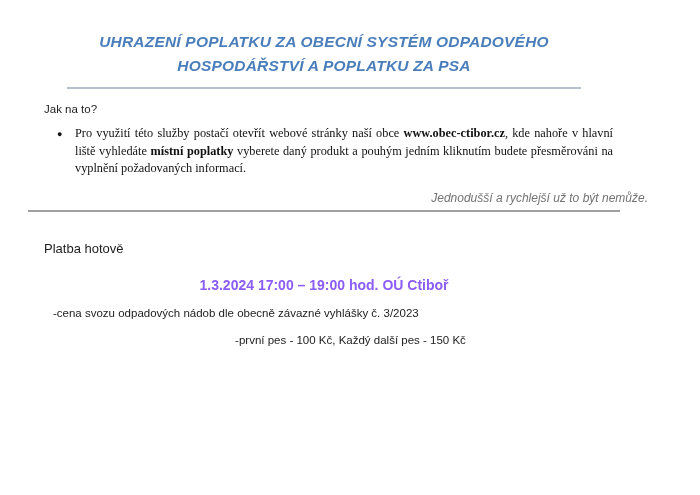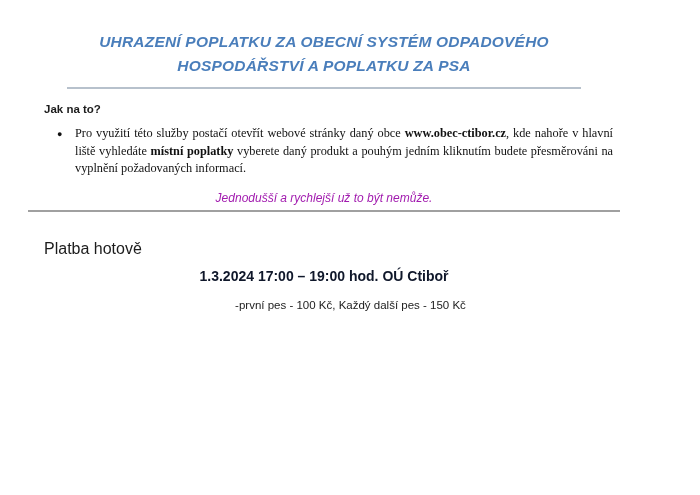--- a/index.html
+++ b/index.html
@@ -11,63 +11,64 @@
     margin:0 67px; padding-top:30px; padding-bottom:9px;
     border-bottom:2px solid #b7c1cc;
     text-align:center; color:#4a7ebb;
     font-family:"Liberation Sans", sans-serif;
     font-weight:bold; font-style:italic;
     font-size:15.5px; line-height:24px; letter-spacing:0.2px;
   }
   .variant-heading { margin:14px 0 0 44px; font-size:11.5px; line-height:13px; }
   .variant-heading .num { display:inline-block; margin-right:7px; }
   .intro   { margin:14px 0 0 44px; font-size:11.5px; line-height:13px; }
-  .how     { margin:14px 0 0 44px; font-size:11.5px; line-height:13px; font-weight:bold; }
+  .how     { margin:14px 0 0 44px; font-size:11.5px; line-height:13px; font-weight:normal; }
   .bullet-row {
     margin:9px 35px 0 57px; display:flex;
     font-family:"Liberation Serif", serif; font-size:12.3px; line-height:17.5px;
     text-align:justify; color:#111;
   }
   .bullet-glyph { flex:0 0 18px; font-size:9px; line-height:17.5px; padding-top:1px; }
   .bullet-text  { flex:1; }
   .bullet-text b { white-space:nowrap; }
   .tagline {
-    margin:13px 0 0; text-align:center;
-    color:#a21caf; font-style:italic; font-size:12px; line-height:14px;
+    margin:13px 0 0; text-align:right;
+    color:#737373; font-style:italic; font-size:12px; line-height:14px;
   }
   .divider { margin:5px 28px 0; border:none; border-top:2px solid #a0a0a0; height:0; }
-  .payment  { margin:30px 0 0 44px; font-size:16px; line-height:13px; }
+  .payment  { margin:30px 0 0 44px; font-size:13px; line-height:13px; }
   .datetime {
-    margin:13px 0 0; text-align:center;
-    font-weight:bold; font-size:14px; line-height:17px; color:#0f172a;
+    margin:22px 0 0; text-align:center;
+    font-weight:bold; font-size:14px; line-height:17px; color:#8b5cf6;
   }
   .note  { margin:13px 0 0 53px; font-size:11.5px; line-height:13px; }
   .note2 { margin:14px 0 0 53px; font-size:11.5px; line-height:13px;text-align:center; }
 </style>
 </head>
 <body>
 
 <div class="page">
 
   <h1 class="title">UHRAZENÍ POPLATKU ZA OBECNÍ SYSTÉM ODPADOVÉHO HOSPODÁŘSTVÍ A POPLATKU ZA PSA</h1>
 
 
 
   <p class="how">Jak na to?</p>
 
   <div class="bullet-row">
     <span class="bullet-glyph">●</span>
-    <span class="bullet-text"><span>Pro využití této služby postačí otevřít webové stránky daný obce </span><b>www.obec-ctibor.cz</b><span>, kde nahoře v hlavní liště vyhledáte </span><b>místní poplatky</b><span> vyberete daný produkt a pouhým jedním kliknutím budete přesměrováni na vyplnění požadovaných informací.</span></span>
+    <span class="bullet-text"><span>Pro využití této služby postačí otevřít webové stránky naší obce </span><b>www.obec-ctibor.cz</b><span>, kde nahoře v hlavní liště vyhledáte </span><b>místní poplatky</b><span> vyberete daný produkt a pouhým jedním kliknutím budete přesměrováni na vyplnění požadovaných informací.</span></span>
   </div>
 
   <p class="tagline">Jednodušší a rychlejší už to být nemůže.</p>
 
   <hr class="divider">
 
 
   <p class="payment">Platba hotově</p>
 
   <p class="datetime">1.3.2024 17:00 – 19:00 hod. OÚ Ctiboř</p>
 
+  <p class="note">-cena svozu odpadových nádob dle obecně závazné vyhlášky č. 3/2023</p>
 
   <p class="note2">-první pes - 100 Kč, Každý další pes - 150 Kč</p>
 
 </div>
 
 </body></html>

